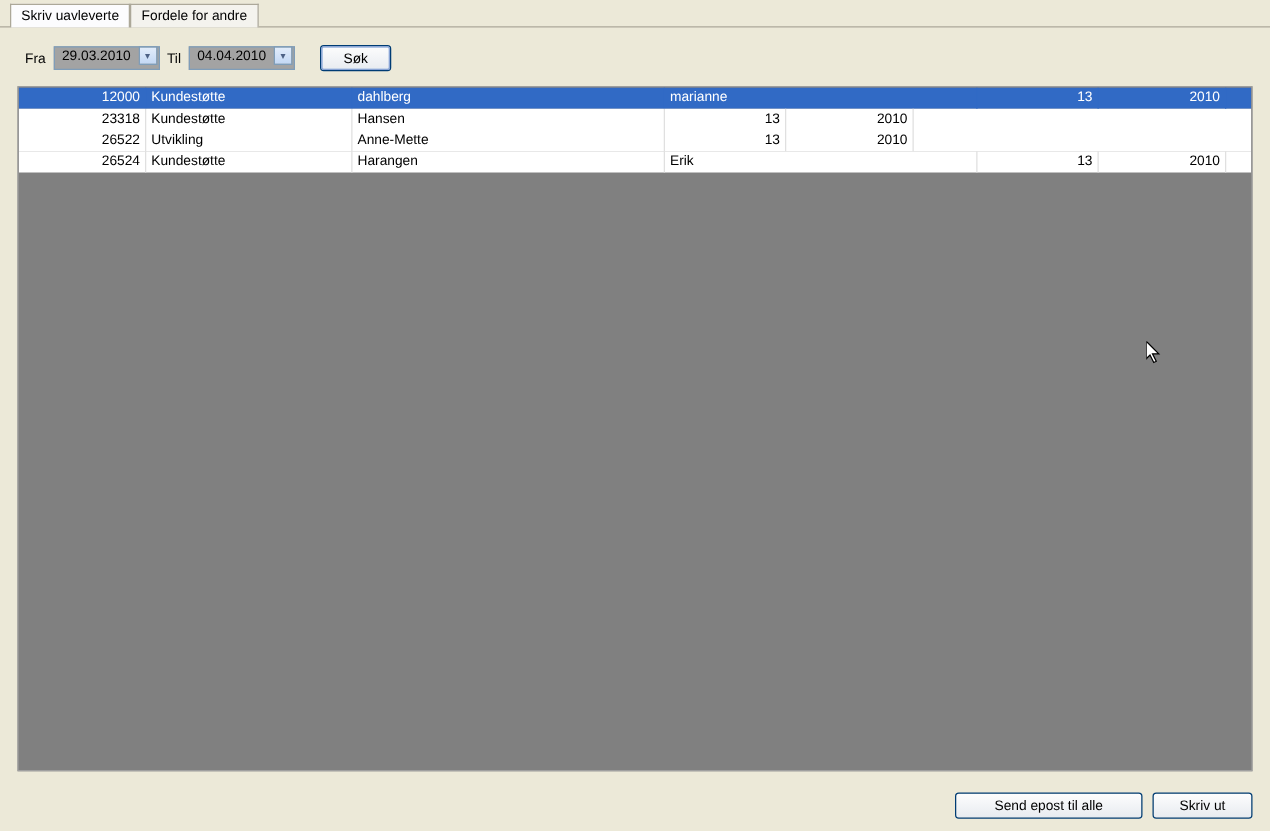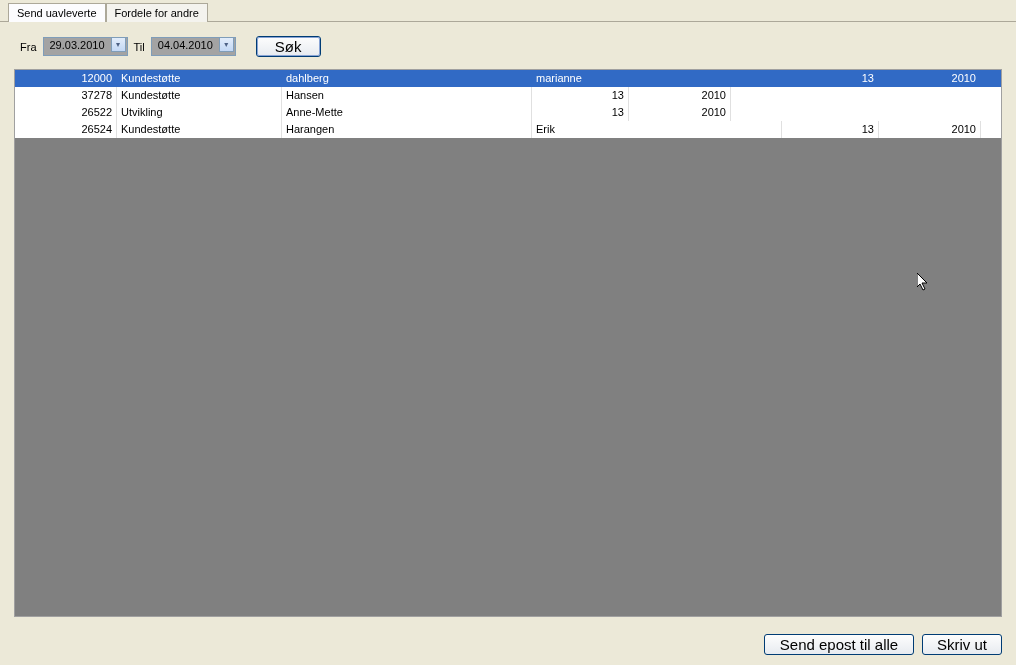--- a/index.html
+++ b/index.html
@@ -71,21 +71,21 @@
     font-size: 8px;
   }
   .btn {
     border: 1px solid #003c74;
     background: linear-gradient(#fdfdfd, #e7ebf0);
     border-radius: 3px;
     padding: 2px 18px;
     height: 21px;
     cursor: default;
     font-family: inherit;
-    font-size: 15px;
+    font-size: 11px;
     display: inline-flex;
     align-items: center;
     justify-content: center;
   }
   .btn.focus {
     outline: 1px solid #88a3d4;
     outline-offset: -2px;
     box-shadow: 0 0 0 1px #bcd2f1 inset;
   }
   .grid-wrap {
@@ -168,21 +168,21 @@
     top: 273px;
     font-size: 16px;
     color: #000;
     pointer-events: none;
   }
 </style>
 </head>
 <body>
 
 <div class="tab-row">
-  <div class="tab active">Send uavleverte</div>
+  <div class="tab active">Skriv uavleverte</div>
   <div class="tab inactive">Fordele for andre</div>
 </div>
 
 <div class="filter-bar">
   <span class="lbl">Fra</span>
   <span class="date-box">
     <span>29.03.2010</span>
     <span class="arrow">▾</span>
   </span>
   <span class="lbl">Til</span>
@@ -198,21 +198,21 @@
   <div class="grid-body" id="grid-body">
       <div class="row sel">
         <div class="gc c-ansatt num">12000</div>
         <div class="gc c-avd">Kundestøtte</div>
         <div class="gc c-ett">dahlberg</div>
         <div class="gc c-for">marianne</div>
         <div class="gc c-uke num">13</div>
         <div class="gc c-ar num">2010</div>
       </div>
       <div class="row">
-        <div class="gc c-ansatt num">37278</div>
+        <div class="gc c-ansatt num">23318</div>
         <div class="gc c-avd">Kundestøtte</div>
         <div class="gc c-ett">Hansen</div>
         <div class="gc c-uke num">13</div>
         <div class="gc c-ar num">2010</div>
       </div>
       <div class="row">
         <div class="gc c-ansatt num">26522</div>
         <div class="gc c-avd">Utvikling</div>
         <div class="gc c-for">Anne-Mette</div>
         <div class="gc c-uke num">13</div>

